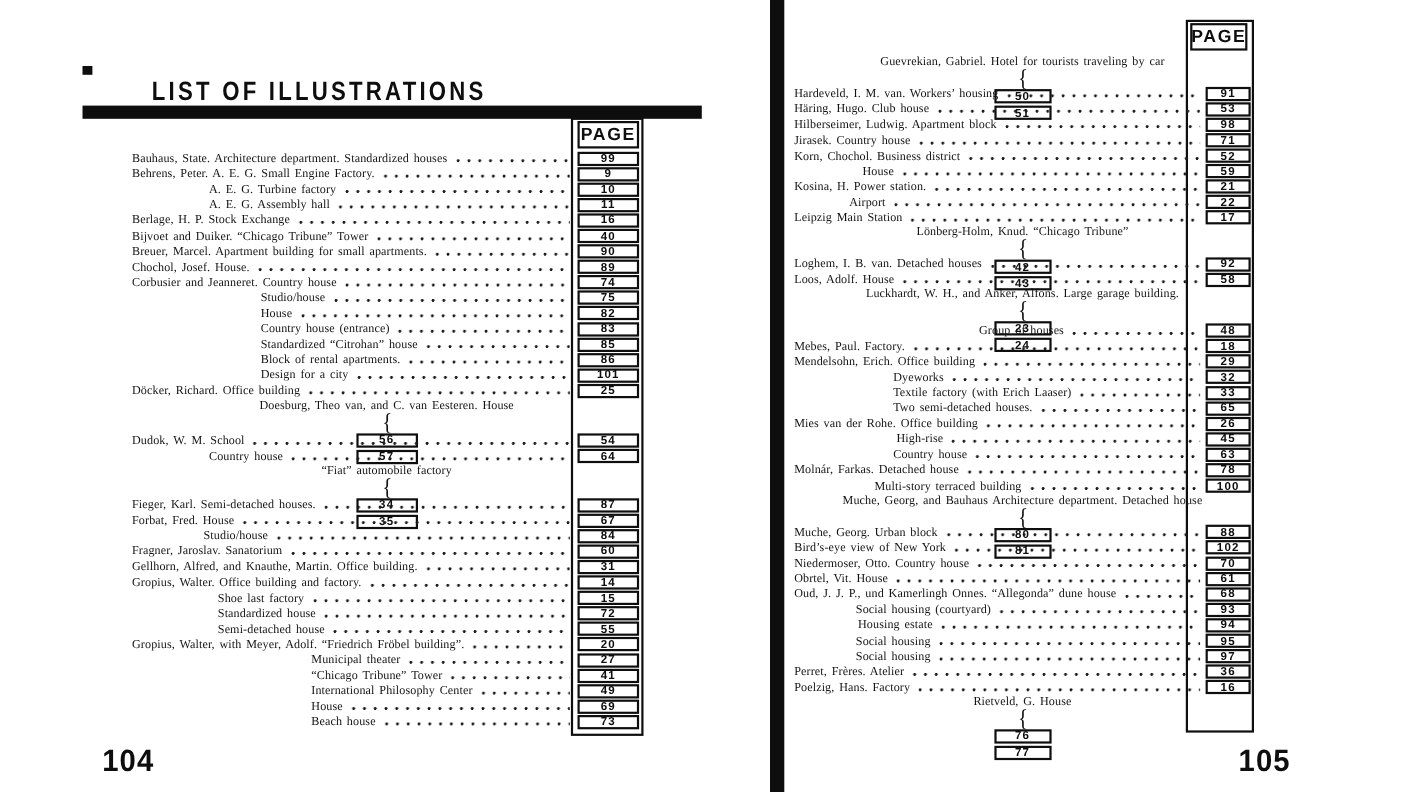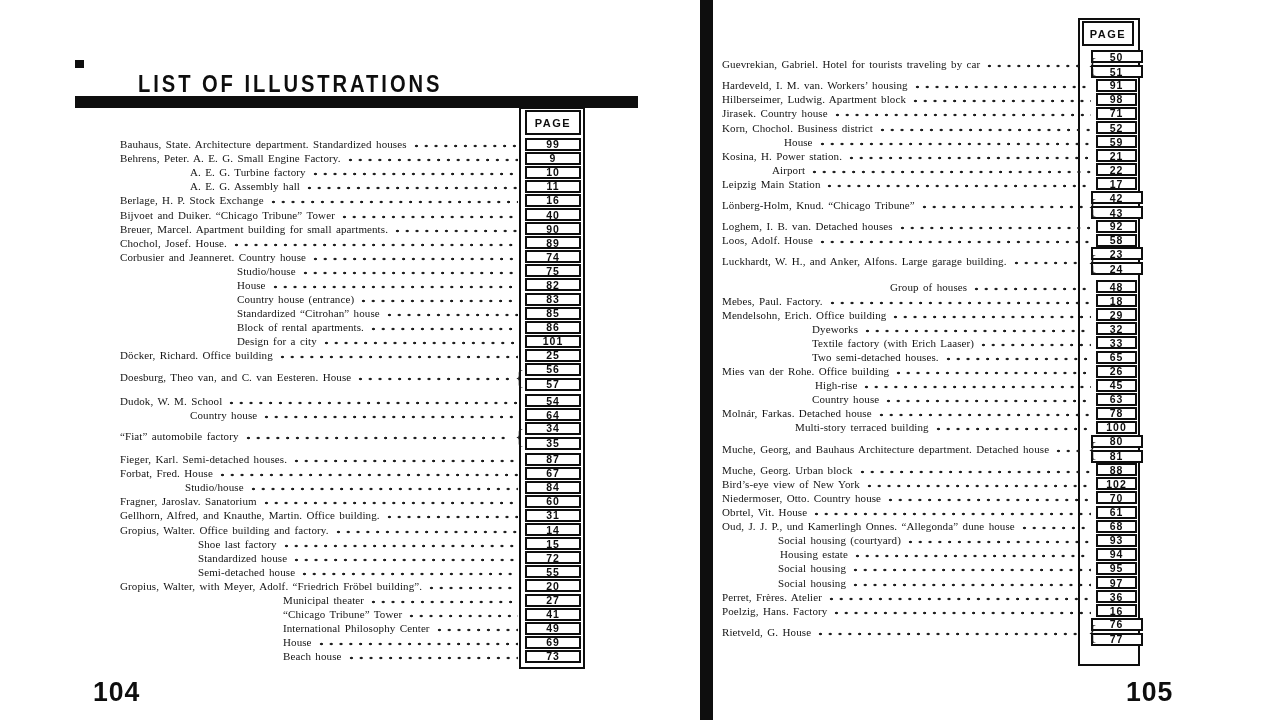--- a/index.html
+++ b/index.html
@@ -31,28 +31,28 @@
   .page-list.rp{left:722px;top:50px;width:415px;}
 
   .col-frame{position:absolute;border:2px solid #0e0e0e;pointer-events:none;background:transparent;}
   .lp .col-frame{right:-2px;width:62px;}
   .rp .col-frame{right:-3px;width:58px;}
 
   .page-head-cell{
     position:absolute;border:2px solid #0e0e0e;background:#fff;
     display:flex;align-items:center;justify-content:center;box-sizing:border-box;
     font-family:"Liberation Sans","DejaVu Sans",sans-serif;font-weight:800;
-    font-size:11px;letter-spacing:1.5px;height:25px;
+    font-size:16px;letter-spacing:1.5px;height:25px;
   }
   .lp .page-head-cell{width:56px;right:2px;top:-27px;}
   .rp .page-head-cell{width:52px;right:3px;top:-29px;}
 
   .rows{position:relative;}
   .row{display:flex;align-items:center;height:14.1px;}
-  .row.braced{height:28.2px;}
+  .row.braced{height:28.2px;flex-direction:column;}
   .txt{
     white-space:nowrap;font-size:11px;word-spacing:1.5px;letter-spacing:0.1px;
     color:#141414;flex:0 0 auto;
   }
   .dots{
     flex:1 1 auto;min-width:6px;height:12px;margin:0 5px 0 5px;
     background-image:radial-gradient(circle at 4.5px 8px, #1c1c1c 1.15px, transparent 1.6px);
     background-size:9.8px 12px;background-repeat:repeat-x;
   }
   .brace{
@@ -354,20 +354,27 @@
           </span>
         </div>
         <div class="row">
           <span class="txt">Hardeveld, I. M. van. Workers’ housing</span>
           <span class="dots"></span>
           <span class="numwrap">
             <span class="numcell">91</span>
           </span>
         </div>
         <div class="row">
+          <span class="txt">Häring, Hugo. Club house</span>
+          <span class="dots"></span>
+          <span class="numwrap">
+            <span class="numcell">53</span>
+          </span>
+        </div>
+        <div class="row">
           <span class="txt">Hilberseimer, Ludwig. Apartment block</span>
           <span class="dots"></span>
           <span class="numwrap">
             <span class="numcell">98</span>
           </span>
         </div>
         <div class="row">
           <span class="txt">Jirasek. Country house</span>
           <span class="dots"></span>
           <span class="numwrap">

